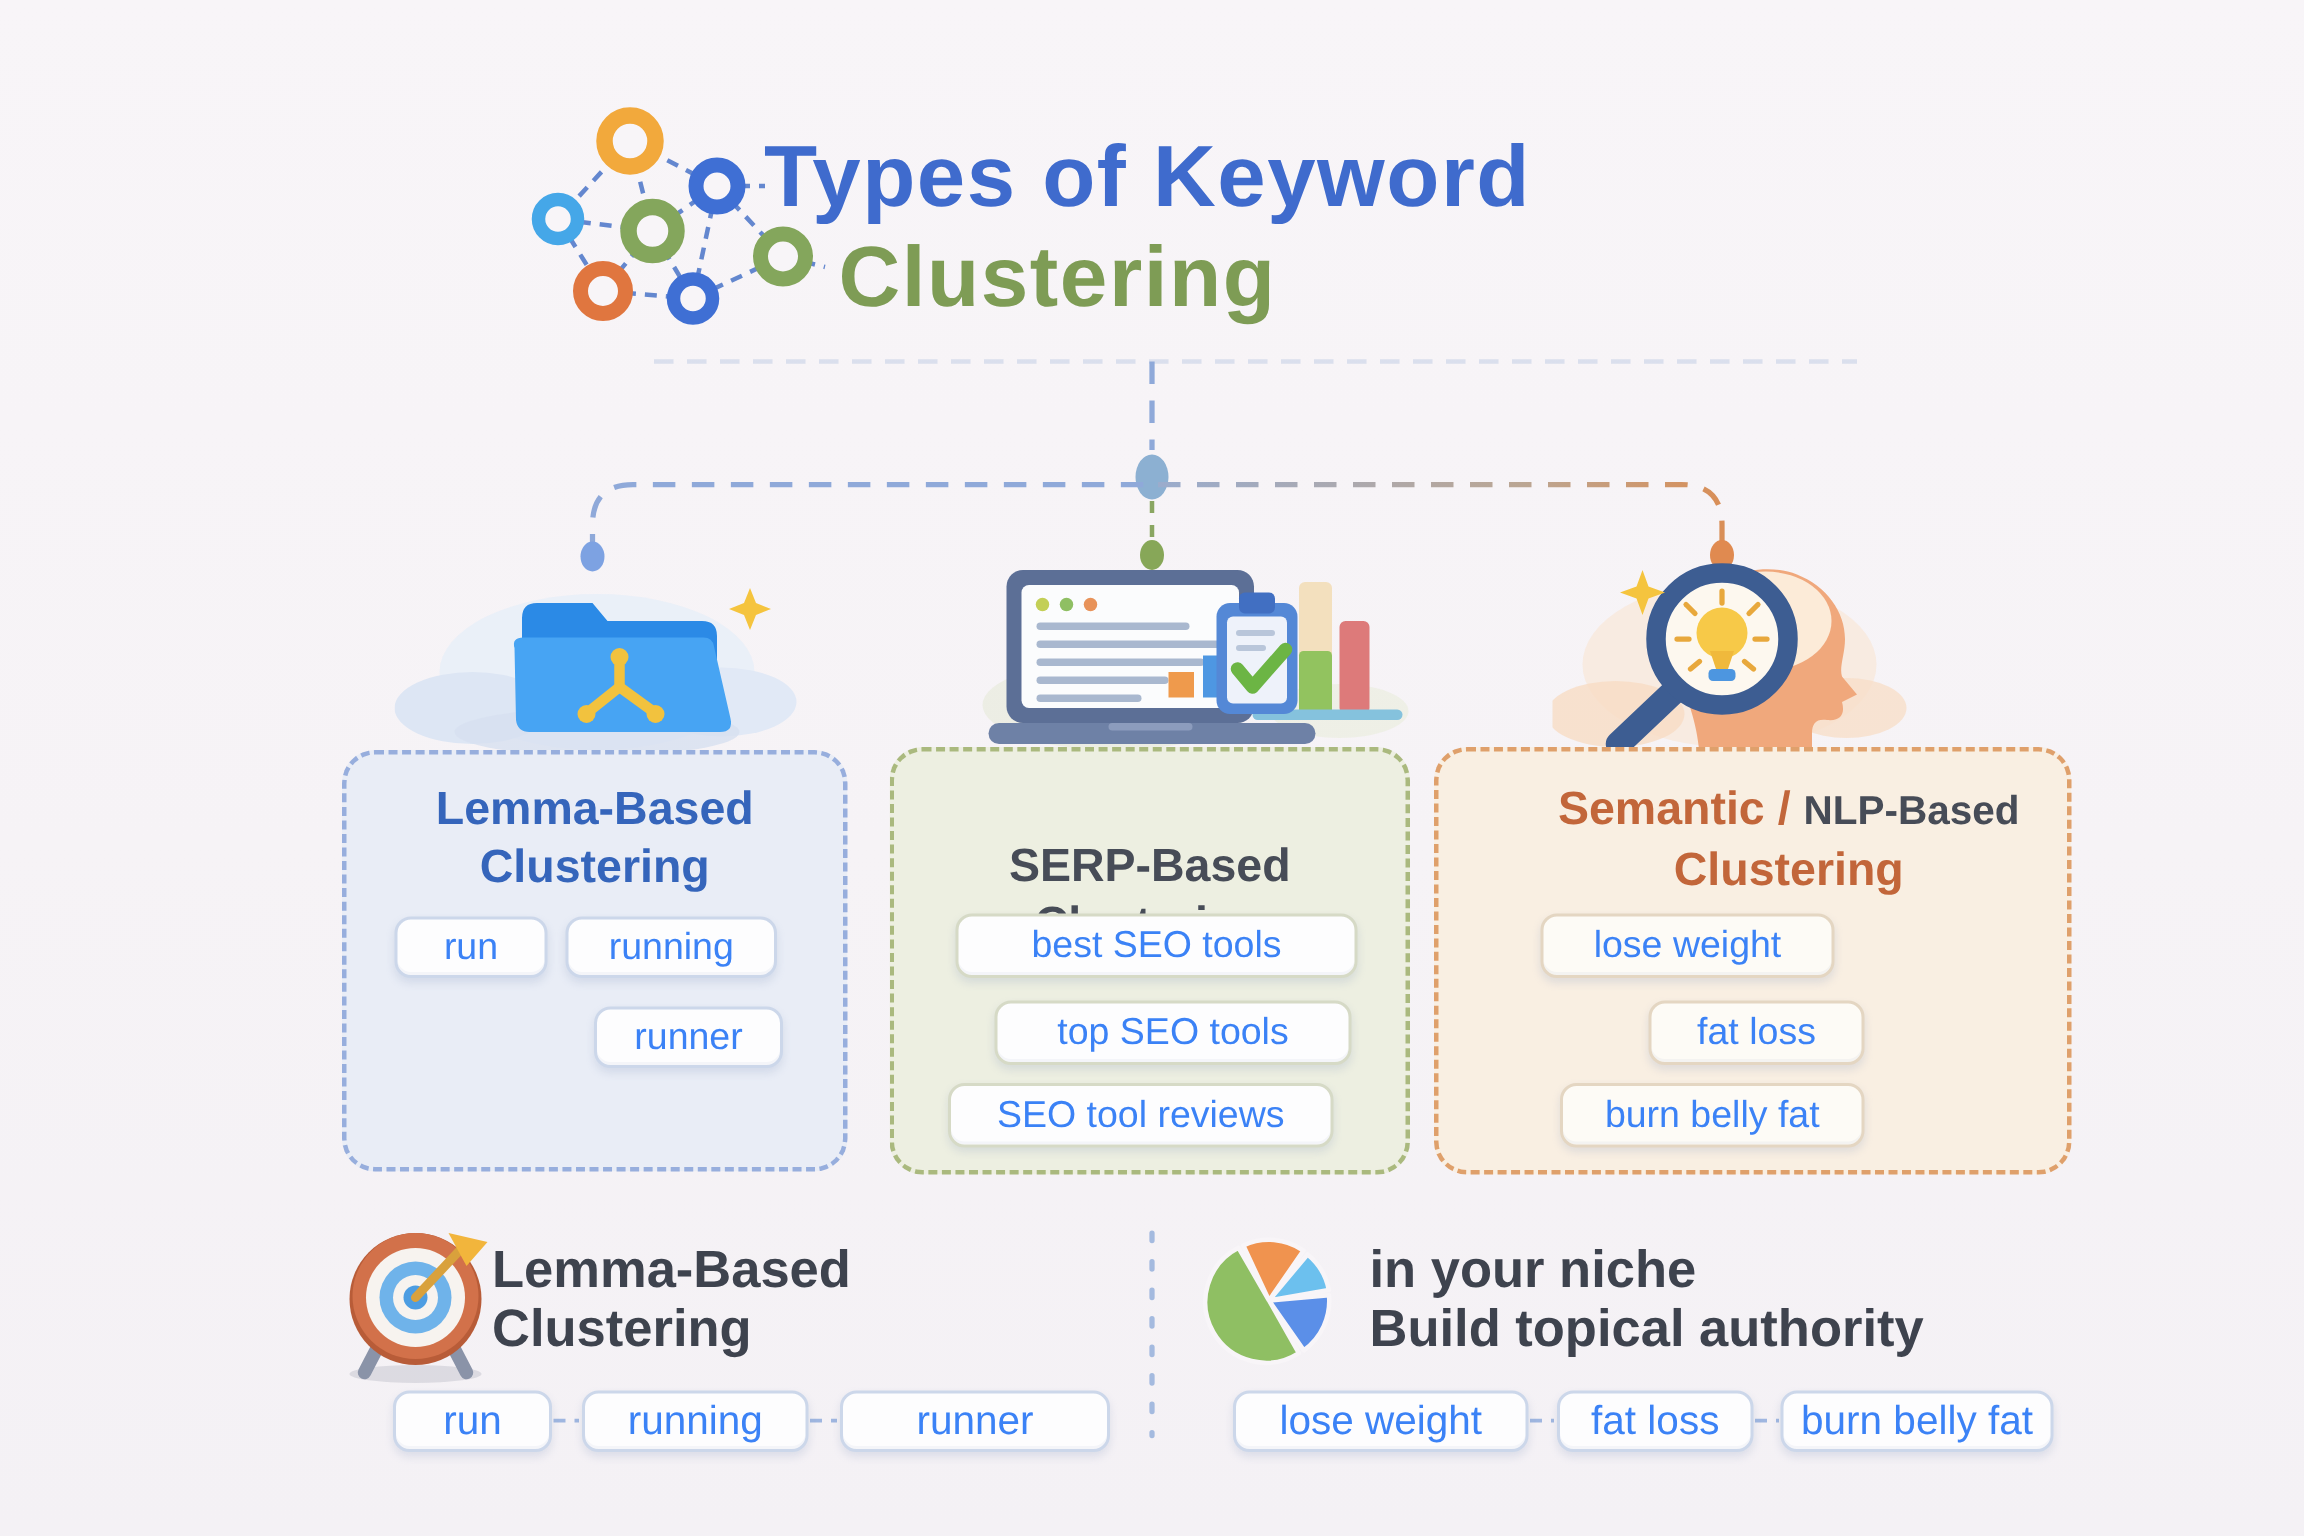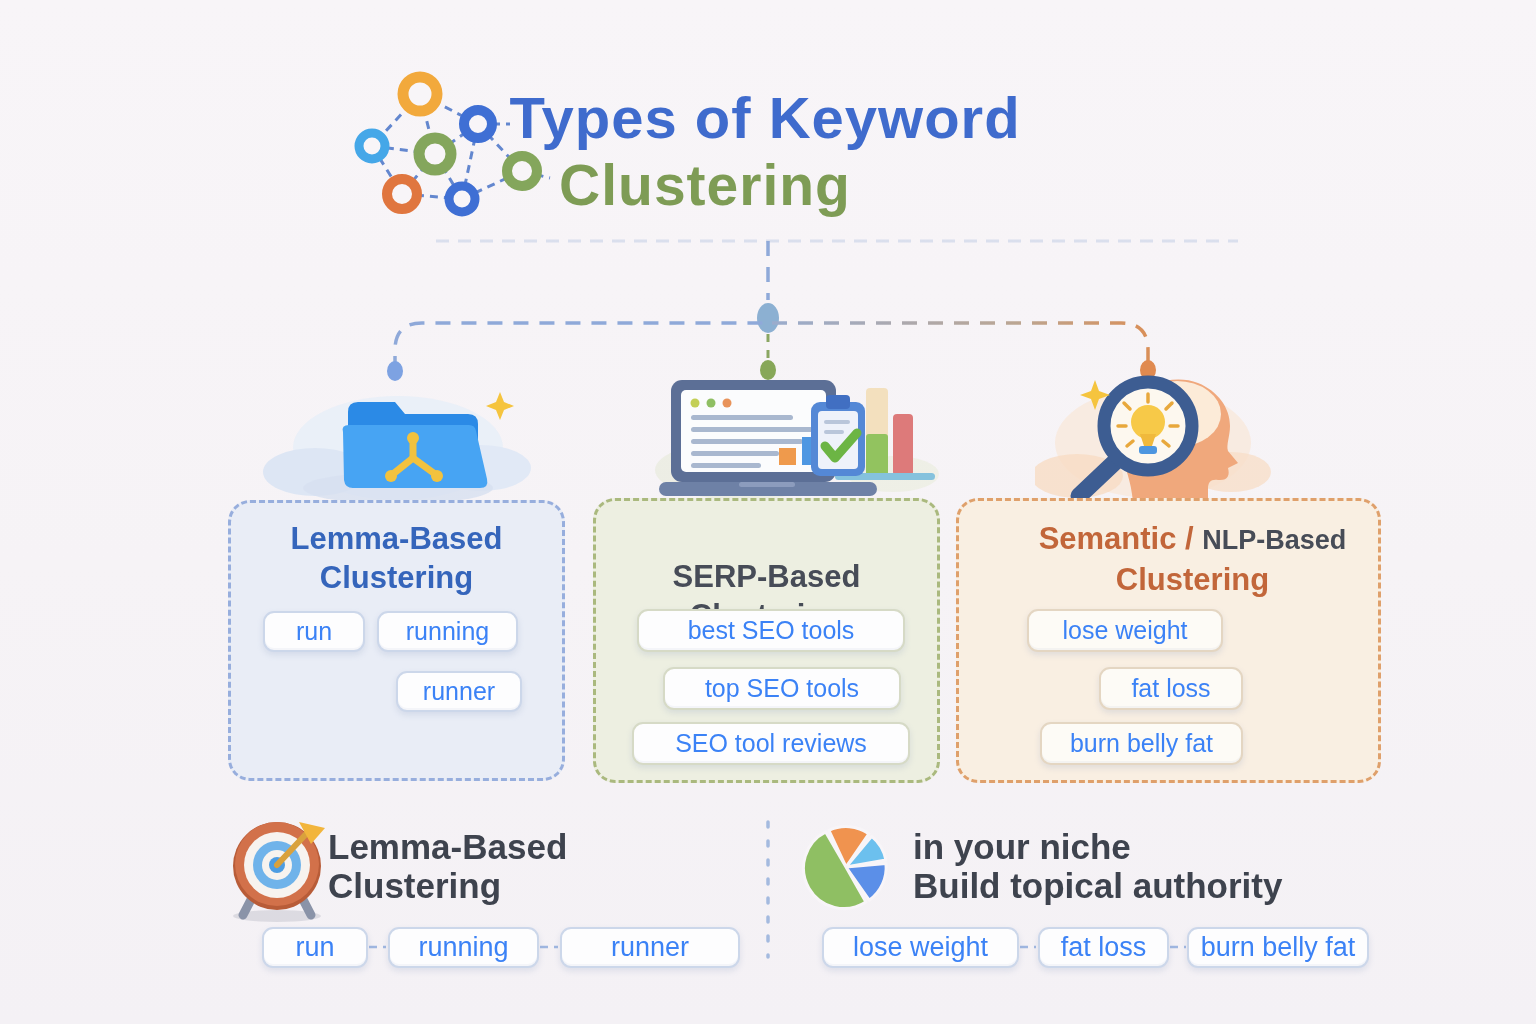--- a/index.html
+++ b/index.html
@@ -208,21 +208,21 @@
       <div>Clustering</div>
     </div>
   </div>
 
   <div class="chip" style="left:263px;top:611px;width:102px;height:41px;">run</div>
   <div class="chip" style="left:377px;top:611px;width:141px;height:41px;">running</div>
   <div class="chip" style="left:396px;top:671px;width:126px;height:41px;">runner</div>
 
   <div class="chip greenb" style="left:637px;top:609px;width:268px;height:43px;">best SEO tools</div>
   <div class="chip greenb" style="left:639px;top:667px;width:238px;height:43px;margin-left:24px;">top SEO tools</div>
-  <div class="chip greenb" style="left:632px;top:722px;width:278px;height:43px;">SEO tool reviews</div>
+  <div class="chip greenb" style="left:632px;top:722px;width:257px;height:43px;">SEO tool reviews</div>
 
   <div class="chip warmb" style="left:1027px;top:609px;width:196px;height:43px;">lose weight</div>
   <div class="chip warmb" style="left:1099px;top:667px;width:144px;height:43px;">fat loss</div>
   <div class="chip warmb" style="left:1040px;top:722px;width:203px;height:43px;">burn belly fat</div>
 
   <svg class="abs" style="left:203px;top:816px;" width="148" height="108" viewBox="0 0 148 108">
     <ellipse cx="74" cy="100" rx="44" ry="6" fill="rgba(110,115,140,0.18)"></ellipse>
     <path d="M54 72 L40 99" stroke="#8a93a8" stroke-width="9" stroke-linecap="round"></path>
     <path d="M94 72 L108 99" stroke="#8a93a8" stroke-width="9" stroke-linecap="round"></path>
     <circle cx="74" cy="50" r="44" fill="#b85c38"></circle>

